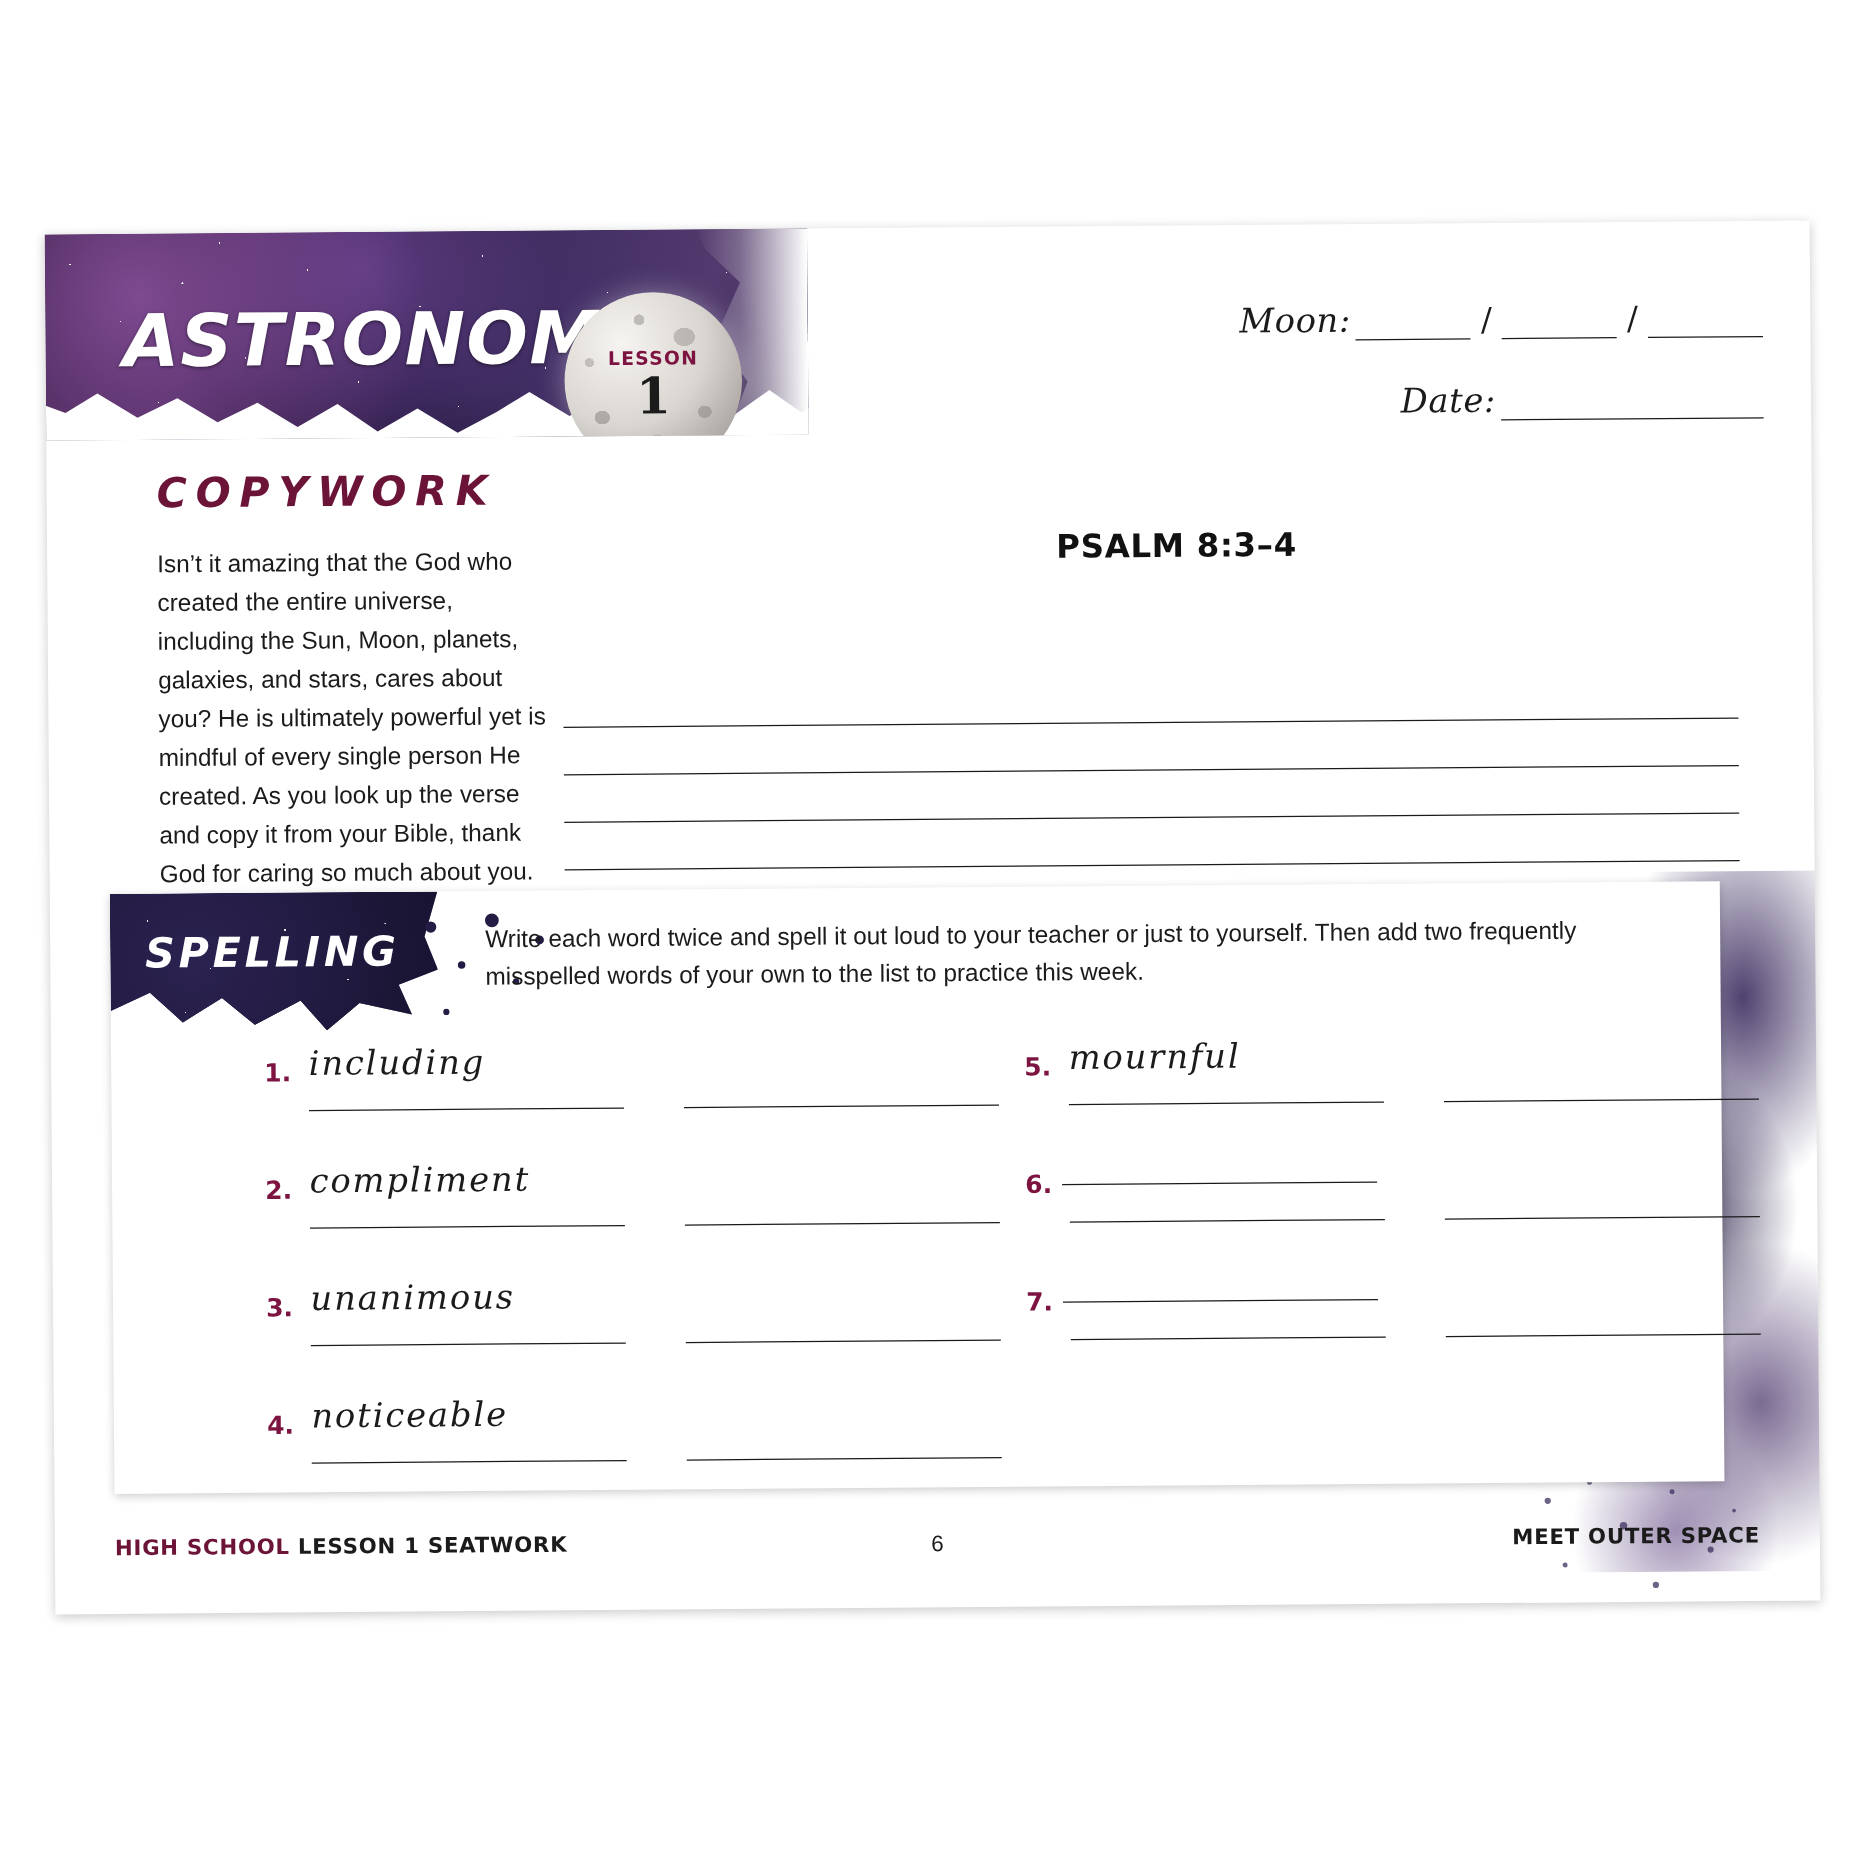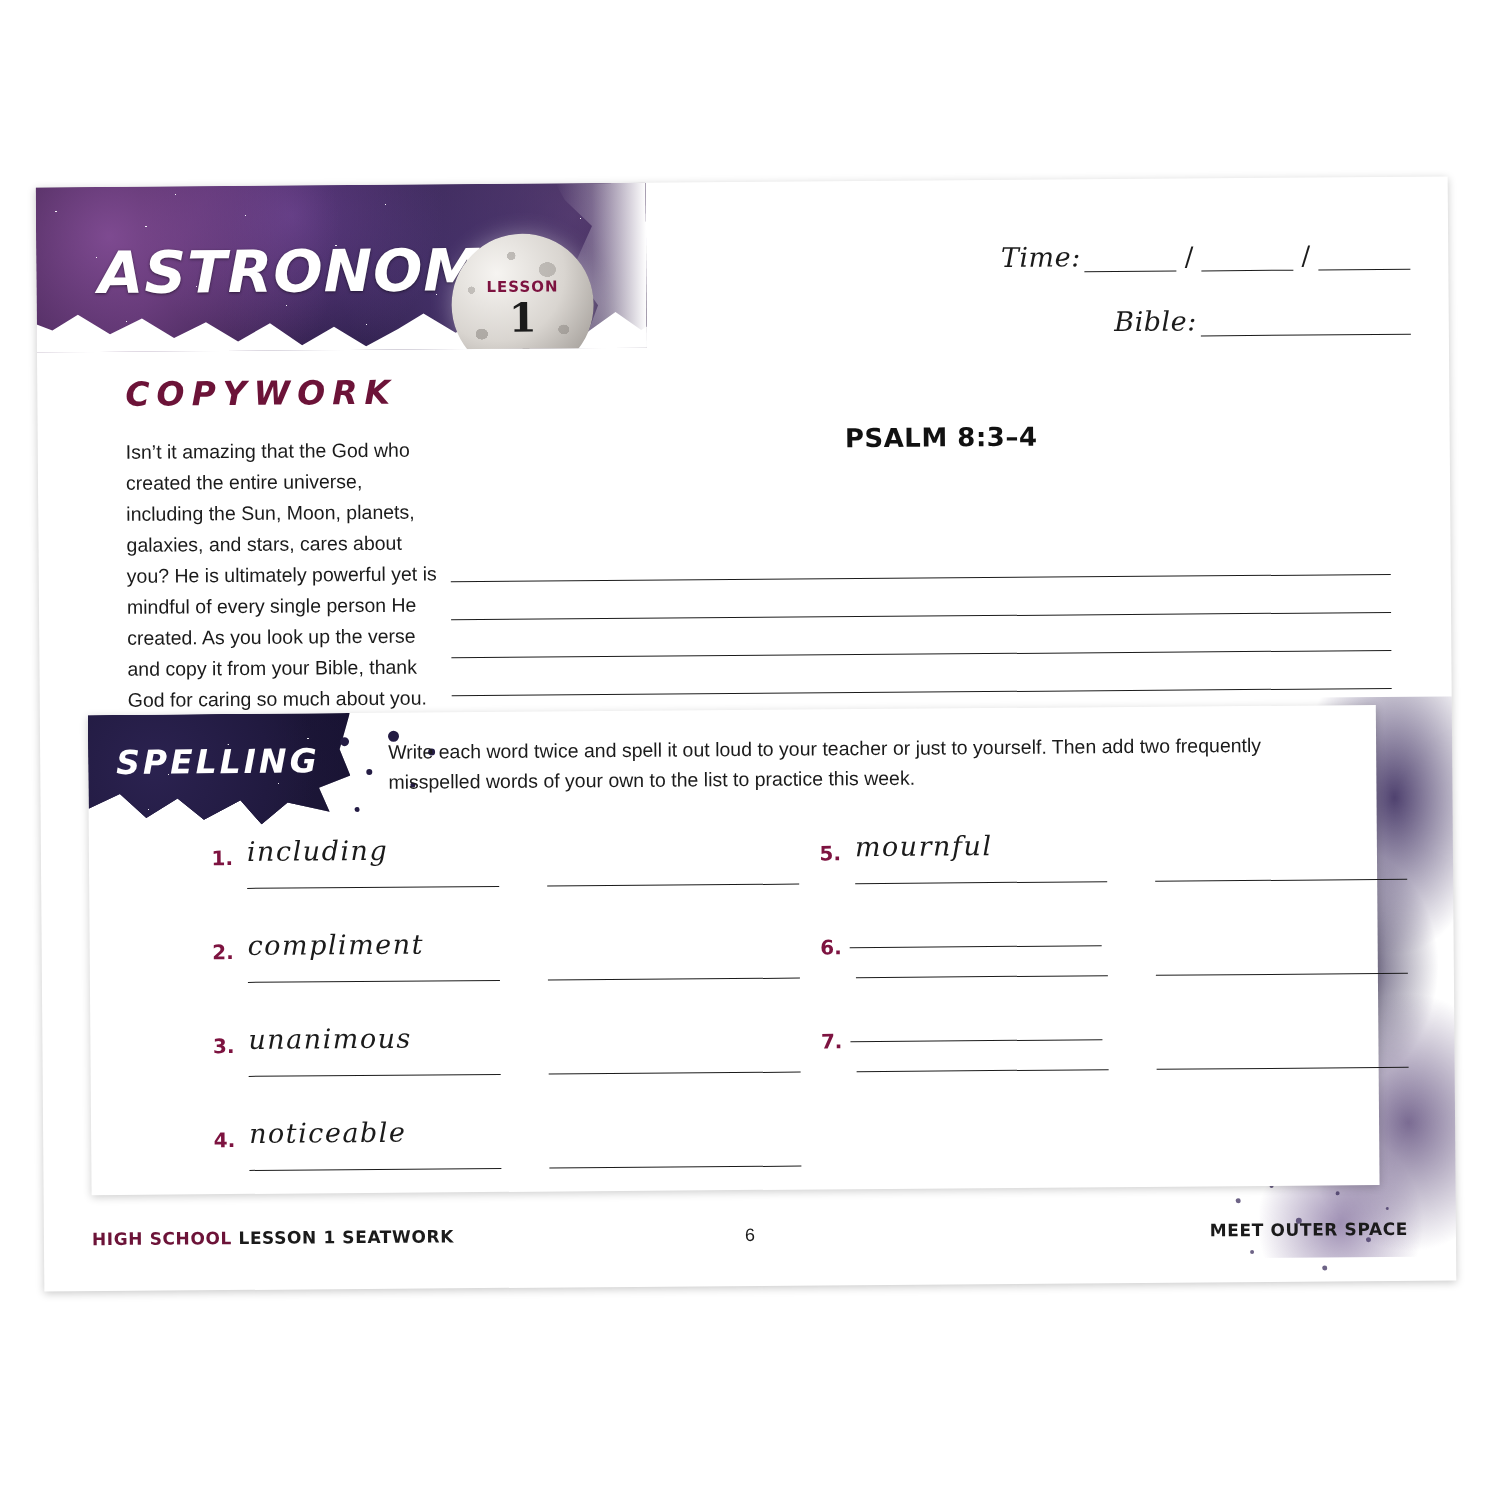--- a/index.html
+++ b/index.html
@@ -423,29 +423,29 @@
     <div class="banner-right-fade"></div>
     <div class="astronomy-title">ASTRONOMY</div>
     <div class="moon">
       <div class="lesson-word">LESSON</div>
       <div class="lesson-num">1</div>
     </div>
   </div>
 
   <div class="datetime">
     <div class="dt-row">
-      <span class="dt-label">Time:</span>
+      <span class="dt-label">Moon:</span>
       <span class="dt-line short"></span>
       <span class="dt-slash">/</span>
       <span class="dt-line short"></span>
       <span class="dt-slash">/</span>
       <span class="dt-line short"></span>
     </div>
     <div class="dt-row">
-      <span class="dt-label">Bible:</span>
+      <span class="dt-label">Date:</span>
       <span class="dt-line long"></span>
     </div>
   </div>
 
   <div class="copywork-title">COPYWORK</div>
   <div class="copywork-text">Isn’t it amazing that the God who created the entire universe, including the Sun, Moon, planets, galaxies, and stars, cares about you? He is ultimately powerful yet is mindful of every single person He created. As you look up the verse and copy it from your Bible, thank God for caring so much about you.</div>
   <div class="psalm-heading">PSALM 8:3–4</div>
   <div class="copy-lines">
     <div class="cline"></div>
     <div class="cline"></div>

